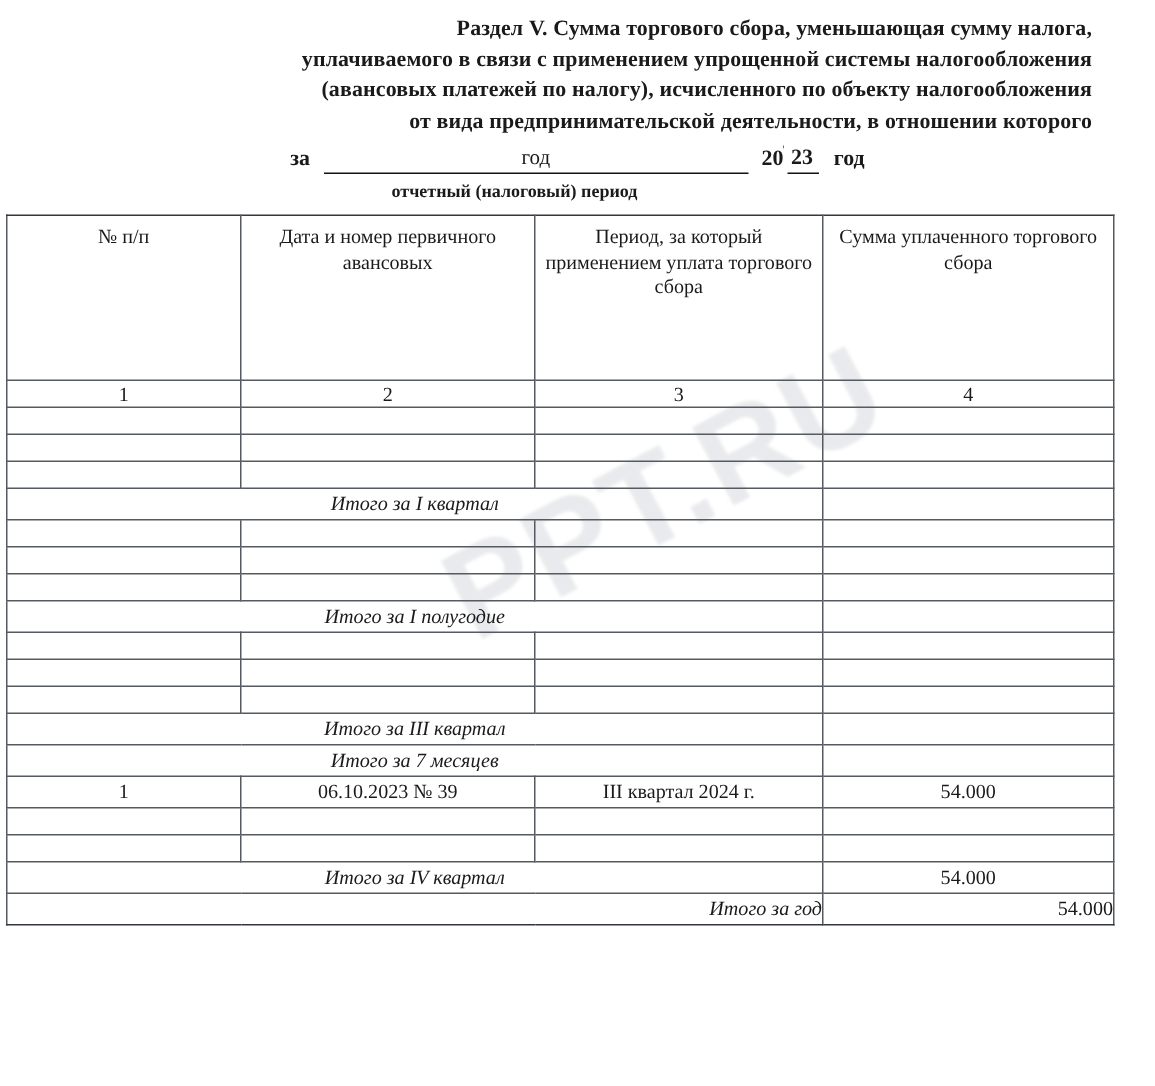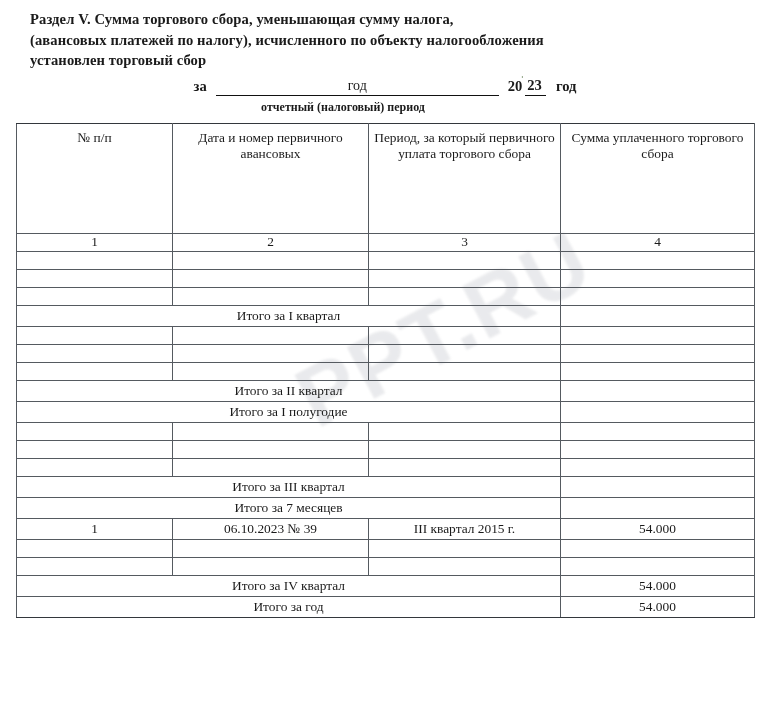--- a/index.html
+++ b/index.html
@@ -41,21 +41,21 @@
     top: 120px;
     white-space: nowrap;
     filter: blur(1.1px);
   }
 
   
   #title-block {
     position: relative;
     z-index: 10;
     padding: 9px 42px 0 30px;
-    text-align: left;
+    text-align: right;
   }
   #title-block .title-line {
     font-weight: 700;
     font-size: 14.6px;
     line-height: 20.6px;
     letter-spacing: 0.1px;
     white-space: nowrap;
   }
 
   
@@ -113,21 +113,21 @@
     line-height: 16px;
     padding-top: 3px;
     padding-right: 84px;
   }
 
   
   #fee-table {
     position: relative;
     z-index: 10;
     border-collapse: collapse;
-    margin-left: 16px;
+    margin-left: 4px;
     width: 738px;
     table-layout: fixed;
     border-radius: 28px;
   }
   #fee-table col.c1 { width: 156px; }
   #fee-table col.c2 { width: 196px; }
   #fee-table col.c3 { width: 192px; }
   #fee-table col.c4 { width: 194px; }
 
   #fee-table td, #fee-table th {
@@ -145,41 +145,43 @@
     padding-top: 6px;
     font-weight: 400;
     font-size: 13.4px;
     line-height: 16.4px;
     border-top: 1.8px solid #33373c;
   }
   #fee-table tr.numbering-row td { height: 17px; }
   #fee-table tr.blank-row td { height: 17px; }
   #fee-table tr.total-row td { height: 20px; }
   #fee-table tr.data-row td { height: 20px; }
-  #fee-table tr.last-row td { border-bottom: 1.8px solid #33373c; }
+  #fee-table tr.last-row td { border-bottom: 1.8px solid #33373c; text-align: right; }
 
   .total-label {
     text-align: left;
     padding-left: 7px;
     font-size: 13.6px;
     white-space: nowrap;
+    font-style: italic;
   }
   .amount-cell { font-size: 13.6px; }
 </style>
 </head>
 <body>
 
 <div id="watermark">
   <div class="wm-text">PPT.RU</div>
 </div>
 
 <div id="title-block">
   <div class="title-line">Раздел V. Сумма торгового сбора, уменьшающая сумму налога,</div>
+  <div class="title-line">уплачиваемого в связи с применением упрощенной системы налогообложения</div>
   <div class="title-line">(авансовых платежей по налогу), исчисленного по объекту налогообложения</div>
-  <div class="title-line">установлен торговый сбор</div>
+  <div class="title-line">от вида предпринимательской деятельности, в отношении которого</div>
 </div>
 
 <div id="period-row">
   <div class="period-inner">
     <div class="period-main">
       <span class="lbl-za">за</span>
       <span class="period-blank">год</span>
       <span class="year-prefix">20</span>
       <span class="year-mark">
         <span class="tick">ˈ</span>
@@ -195,21 +197,21 @@
   <colgroup>
     <col class="c1">
       <col class="c2">
       <col class="c3">
       <col class="c4">
   </colgroup>
   <thead>
     <tr class="head-row">
       <th>№ п/п</th>
       <th>Дата и номер первичного авансовых</th>
-      <th>Период, за который первичного уплата торгового сбора</th>
+      <th>Период, за который применением уплата торгового сбора</th>
       <th>Сумма уплаченного торгового сбора</th>
     </tr>
     <tr class="numbering-row">
       <td>1</td>
       <td>2</td>
       <td>3</td>
       <td>4</td>
     </tr>
   </thead>
   <tbody id="table-body">
@@ -247,24 +249,20 @@
         <td></td>
         <td></td>
       </tr>
       <tr class="blank-row">
         <td></td>
         <td></td>
         <td></td>
         <td></td>
       </tr>
       <tr class="total-row">
-        <td colspan="3" class="total-label">Итого за II квартал</td>
-        <td class="amount-cell"></td>
-      </tr>
-      <tr class="total-row">
         <td colspan="3" class="total-label">Итого за I полугодие</td>
         <td class="amount-cell"></td>
       </tr>
       <tr class="blank-row">
         <td></td>
         <td></td>
         <td></td>
         <td></td>
       </tr>
       <tr class="blank-row">
@@ -283,21 +281,21 @@
         <td colspan="3" class="total-label">Итого за III квартал</td>
         <td class="amount-cell"></td>
       </tr>
       <tr class="total-row">
         <td colspan="3" class="total-label">Итого за 7 месяцев</td>
         <td class="amount-cell"></td>
       </tr>
       <tr class="data-row">
         <td>1</td>
         <td>06.10.2023 № 39</td>
-        <td>III квартал 2015 г.</td>
+        <td>III квартал 2024 г.</td>
         <td>54.000</td>
       </tr>
       <tr class="blank-row">
         <td></td>
         <td></td>
         <td></td>
         <td></td>
       </tr>
       <tr class="blank-row">
         <td></td>

